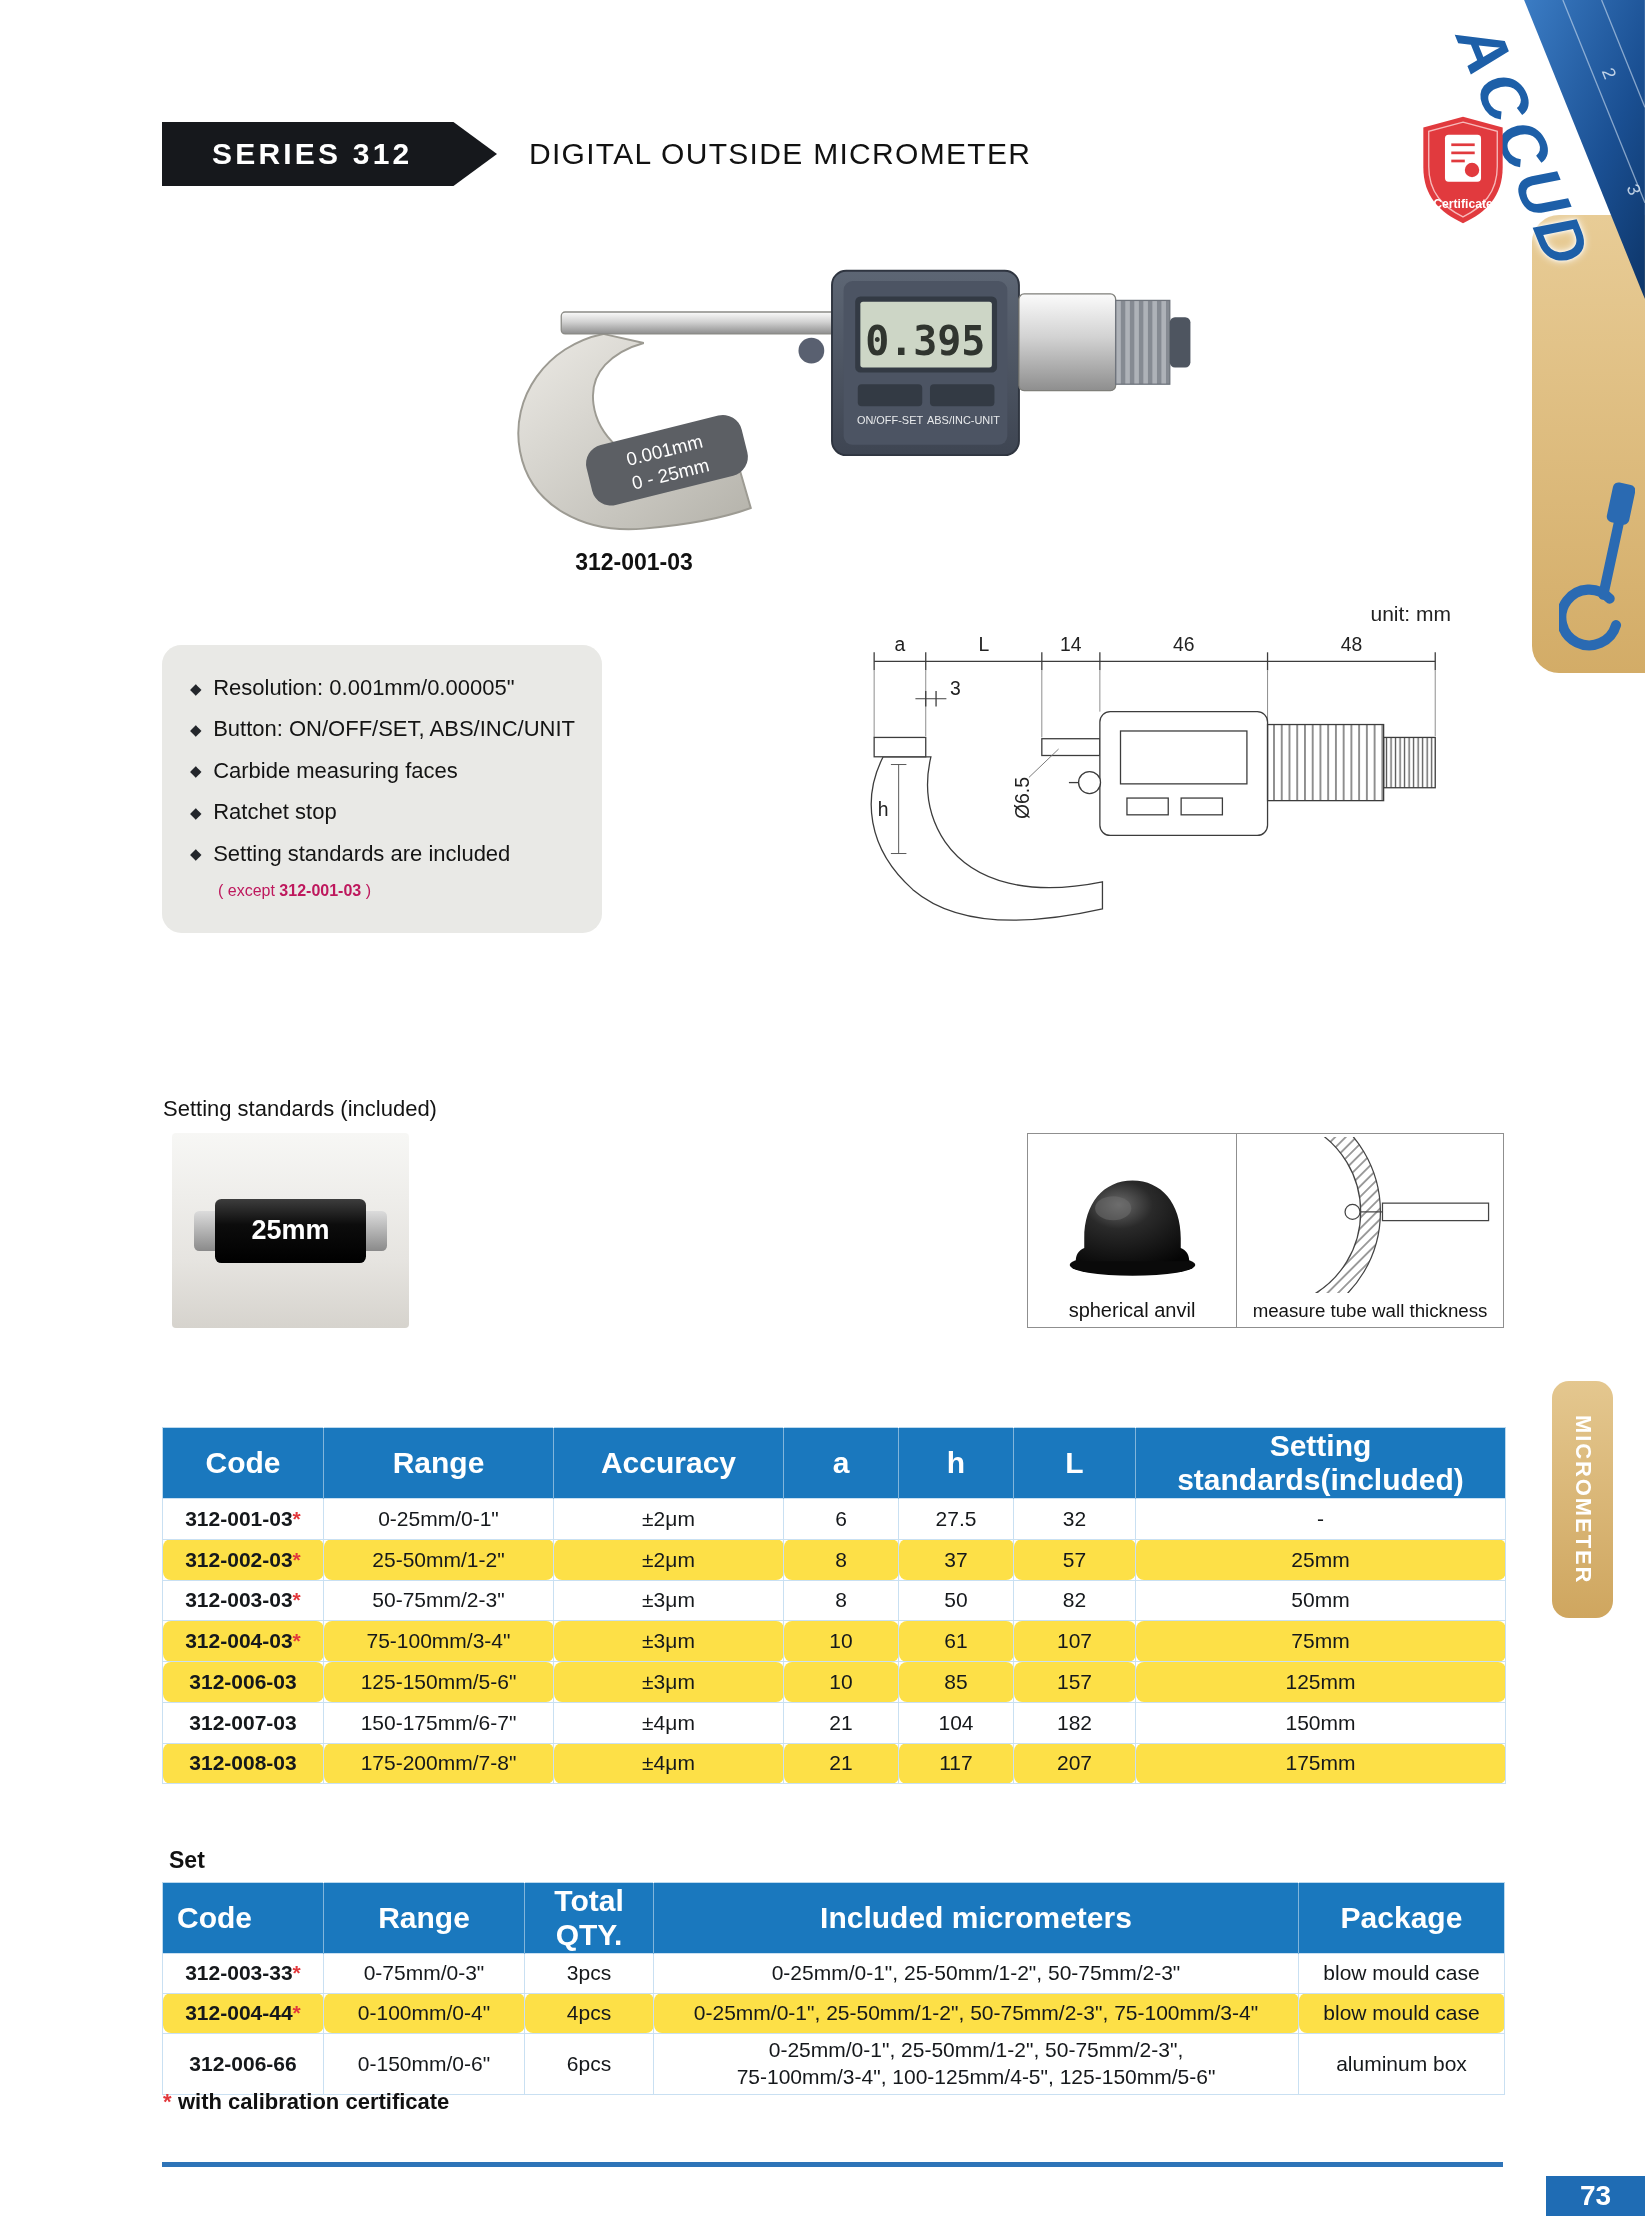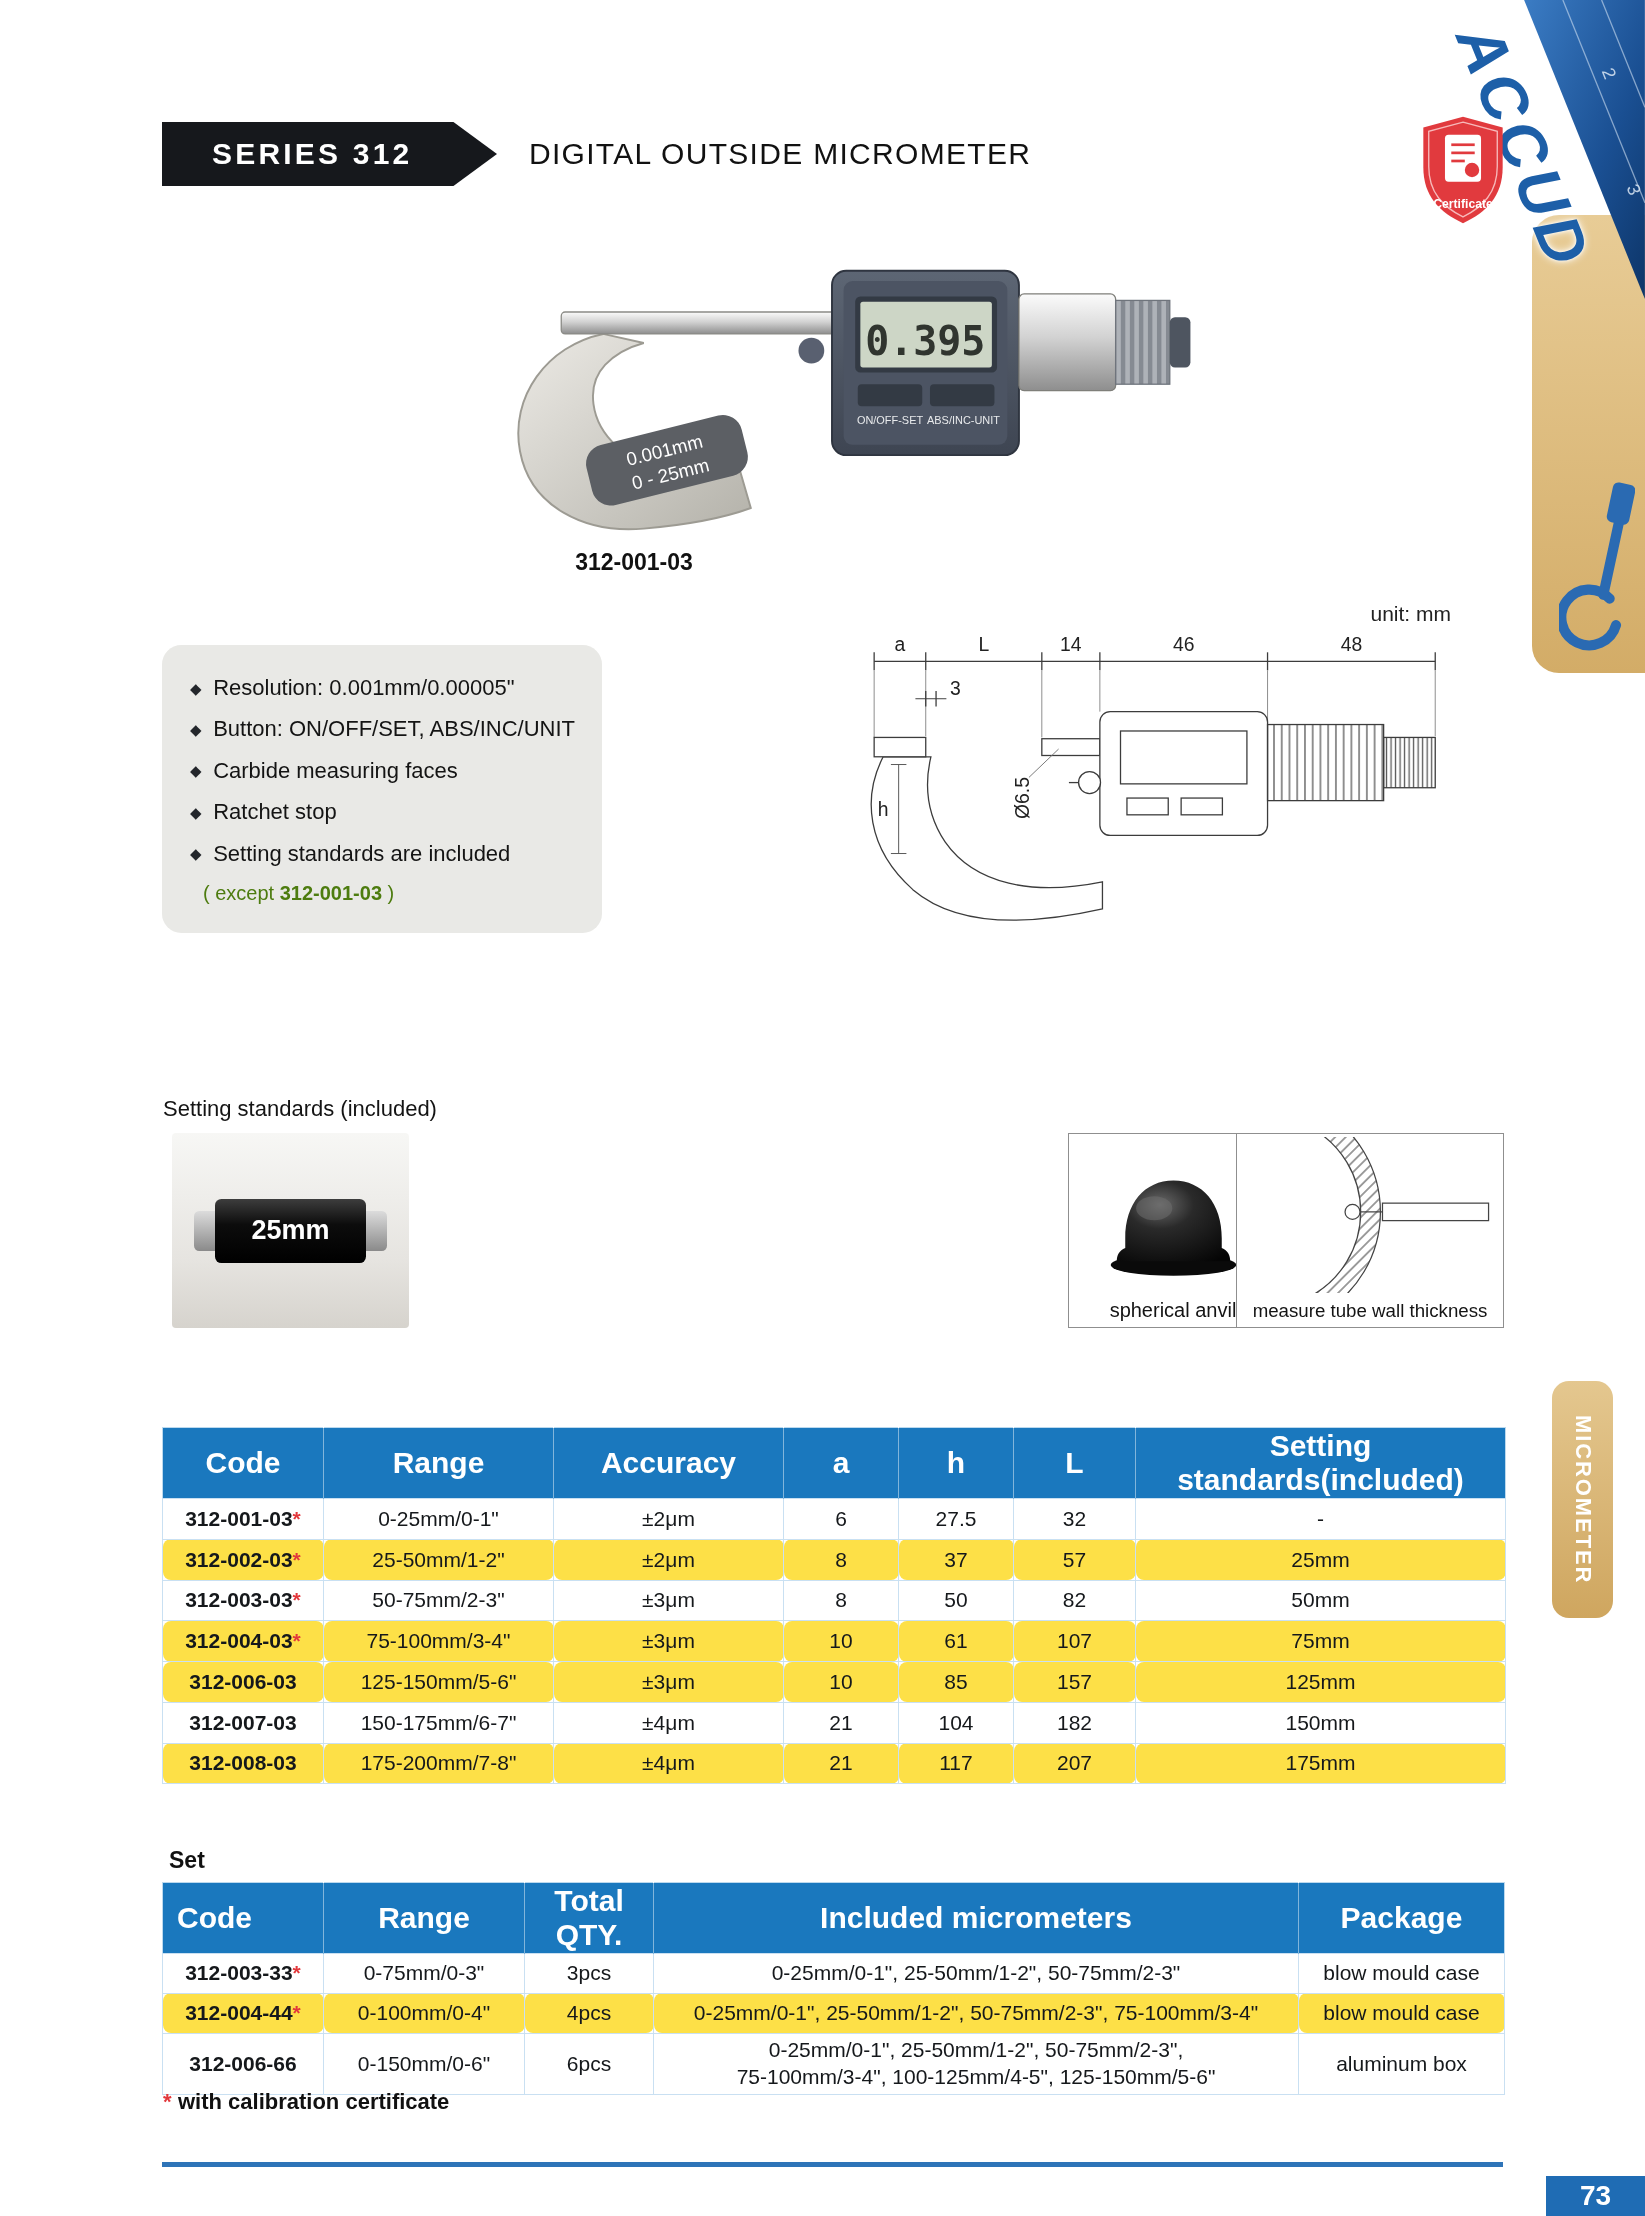--- a/index.html
+++ b/index.html
@@ -31,39 +31,39 @@
   .product-caption{position:absolute;left:505px;top:549px;width:258px;text-align:center;
                    font-size:23px;font-weight:bold;color:#111;}
   .unit-note{position:absolute;left:1264px;top:602px;width:187px;text-align:right;font-size:21px;color:#222;}
 
   
   .features-box{position:absolute;left:162px;top:645px;width:440px;height:288px;background:#e9e9e6;
                 border-radius:19.3px;padding:30px 23px 0 28px;box-sizing:border-box;}
   .features-box ul{list-style:none;margin:0;padding:0;}
   .features-box li{display:flex;align-items:flex-start;font-size:22px;color:#141414;margin-bottom:15.5px;line-height:1.18;}
   .diamond{color:#23262b;font-size:15px;margin:4.5px 11.6px 0 0;flex:0 0 auto;}
-  .features-note{font-size:20px;margin-left:13px;color:#4d7c0f;}
+  .features-note{font-size:16px;margin-left:28px;color:#be185d;}
   .features-note b{font-weight:bold;}
 
   .tech-drawing{position:absolute;left:829px;top:629px;}
 
   
   .standards-heading{position:absolute;left:163px;top:1096px;font-size:22px;color:#141414;}
   .standard-box{position:absolute;left:172px;top:1133px;width:237px;height:195px;border-radius:3.9px;
                 background:linear-gradient(180deg,#f7f7f5 0%,#e6e4e0 65%,#d6d3cd 100%);
                 display:flex;align-items:center;justify-content:center;}
   .standard-bar{display:flex;align-items:center;}
   .standard-cap{width:20.6px;height:40px;background:linear-gradient(180deg,#dcdcdc,#8a8a8a);}
   .standard-cap.left{border-radius:5.2px 0 0 5.2px;}
   .standard-cap.right{border-radius:0 5.2px 5.2px 0;}
   .standard-body{width:151px;height:64px;background:linear-gradient(180deg,#3d3d3d,#0c0c0c 40%,#000);
                  border-radius:6.4px;display:flex;align-items:center;justify-content:center;
                  color:#fff;font-size:27px;font-weight:bold;}
   .acc-box{position:absolute;top:1133px;height:195px;border:1.3px solid #8f8f8f;background:#fff;box-sizing:border-box;}
-  .acc-box.left{left:1068px;width:210px;}
+  .acc-box.left{left:1027px;width:210px;}
   .acc-box.right{left:1236px;width:268px;}
   .acc-art{position:absolute;left:0;right:0;top:2.6px;display:flex;justify-content:center;}
   .acc-caption{position:absolute;bottom:5.2px;left:0;right:0;text-align:center;font-size:20px;color:#141414;}
   .acc-box.right .acc-caption{font-size:18.7px;}
 
   
   table{border-collapse:collapse;table-layout:fixed;}
   .spec-table{position:absolute;left:162px;top:1427px;width:1341px;border:1.3px solid #bcd9ee;}
   .set-table {position:absolute;left:162px;top:1882px;width:1341px;border:1.3px solid #bcd9ee;}
   .spec-table th,.set-table th{background:#1a78be;color:#fff;font-size:30px;font-weight:bold;

